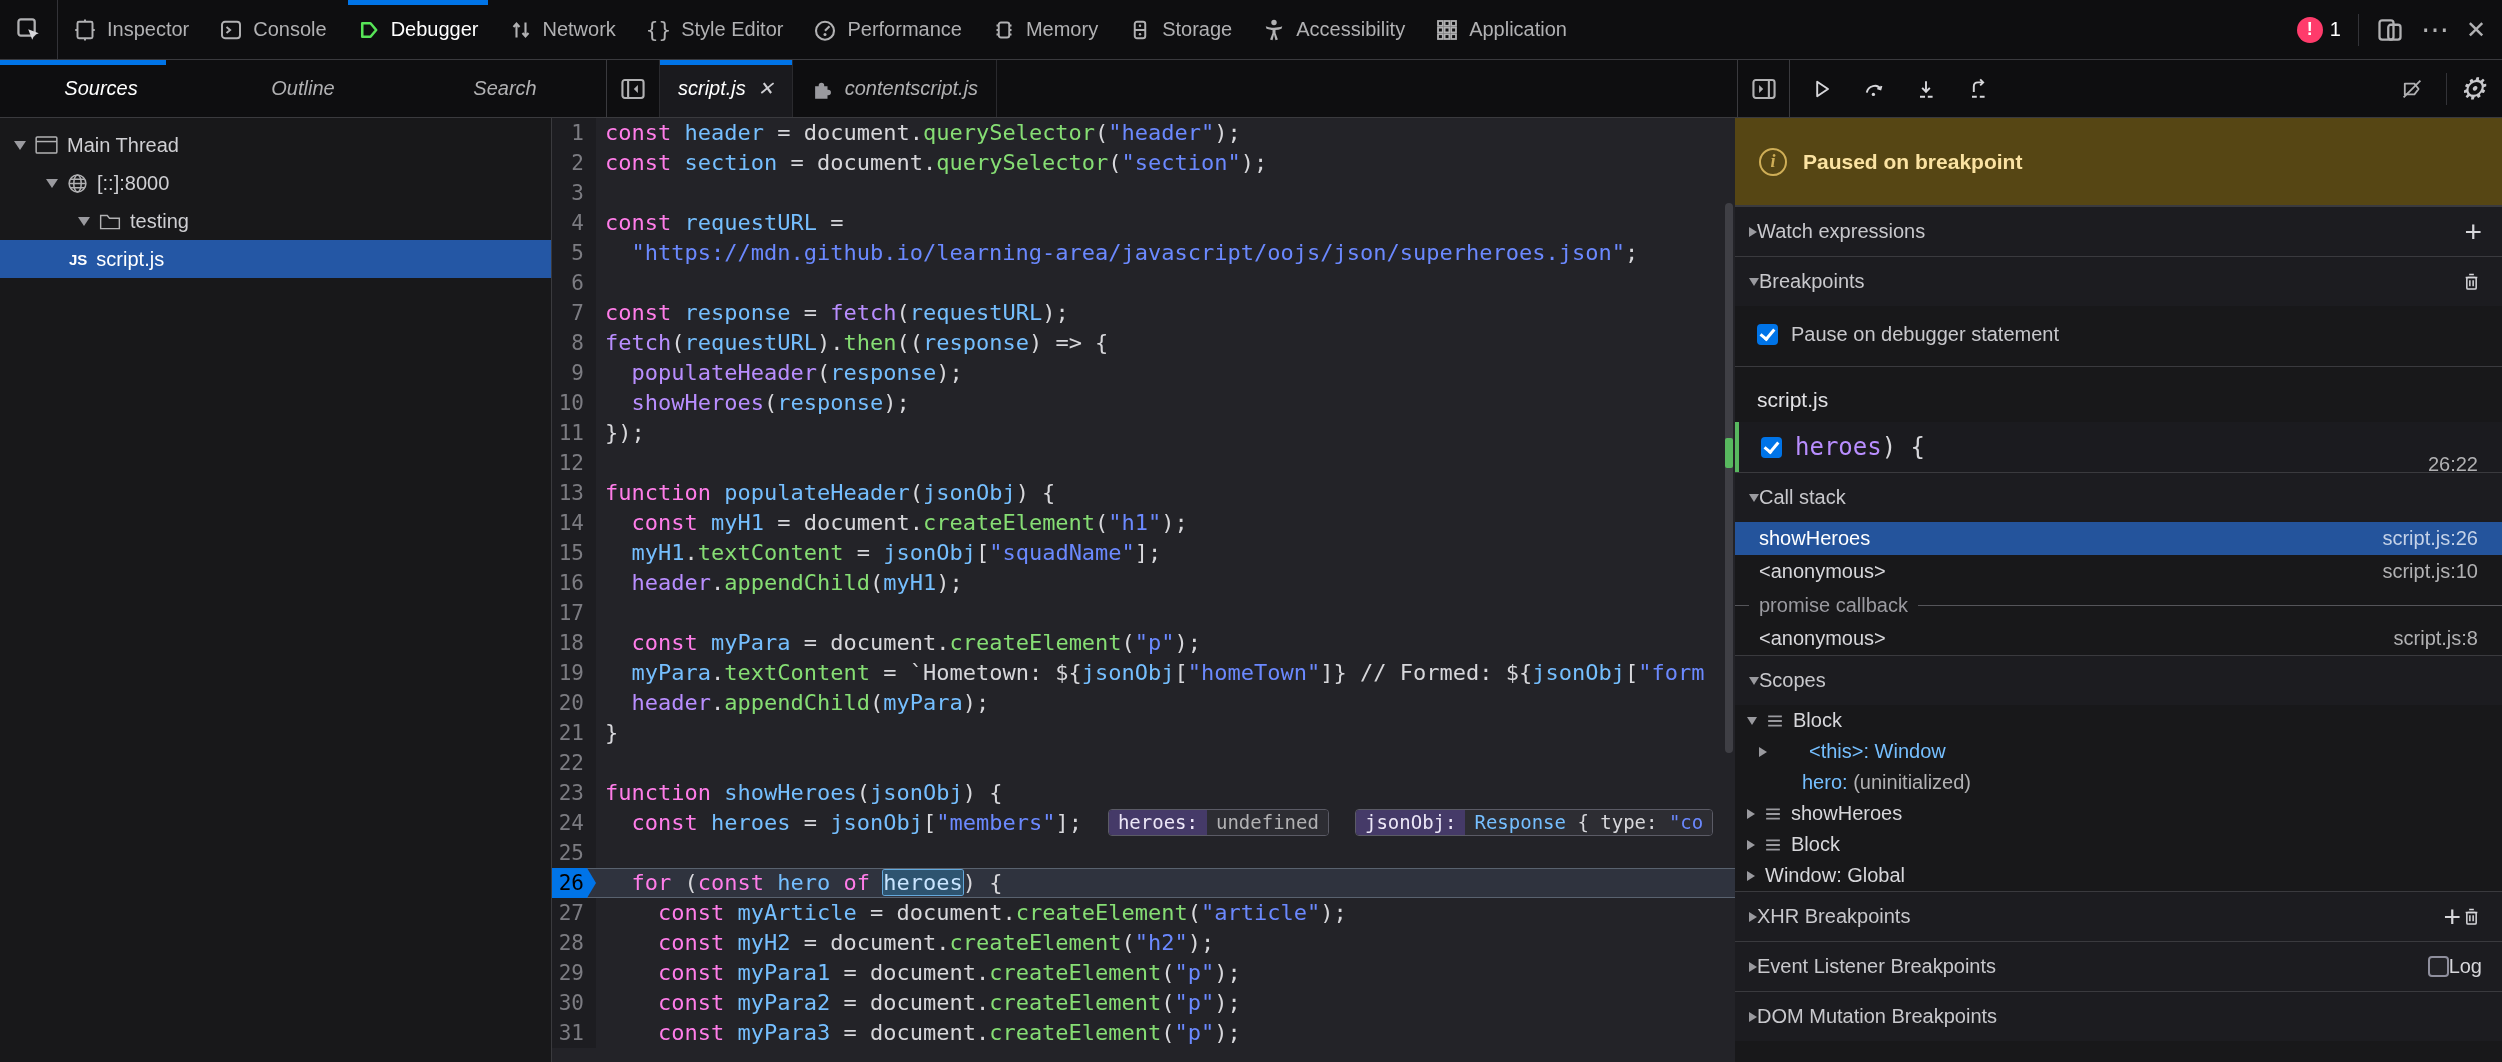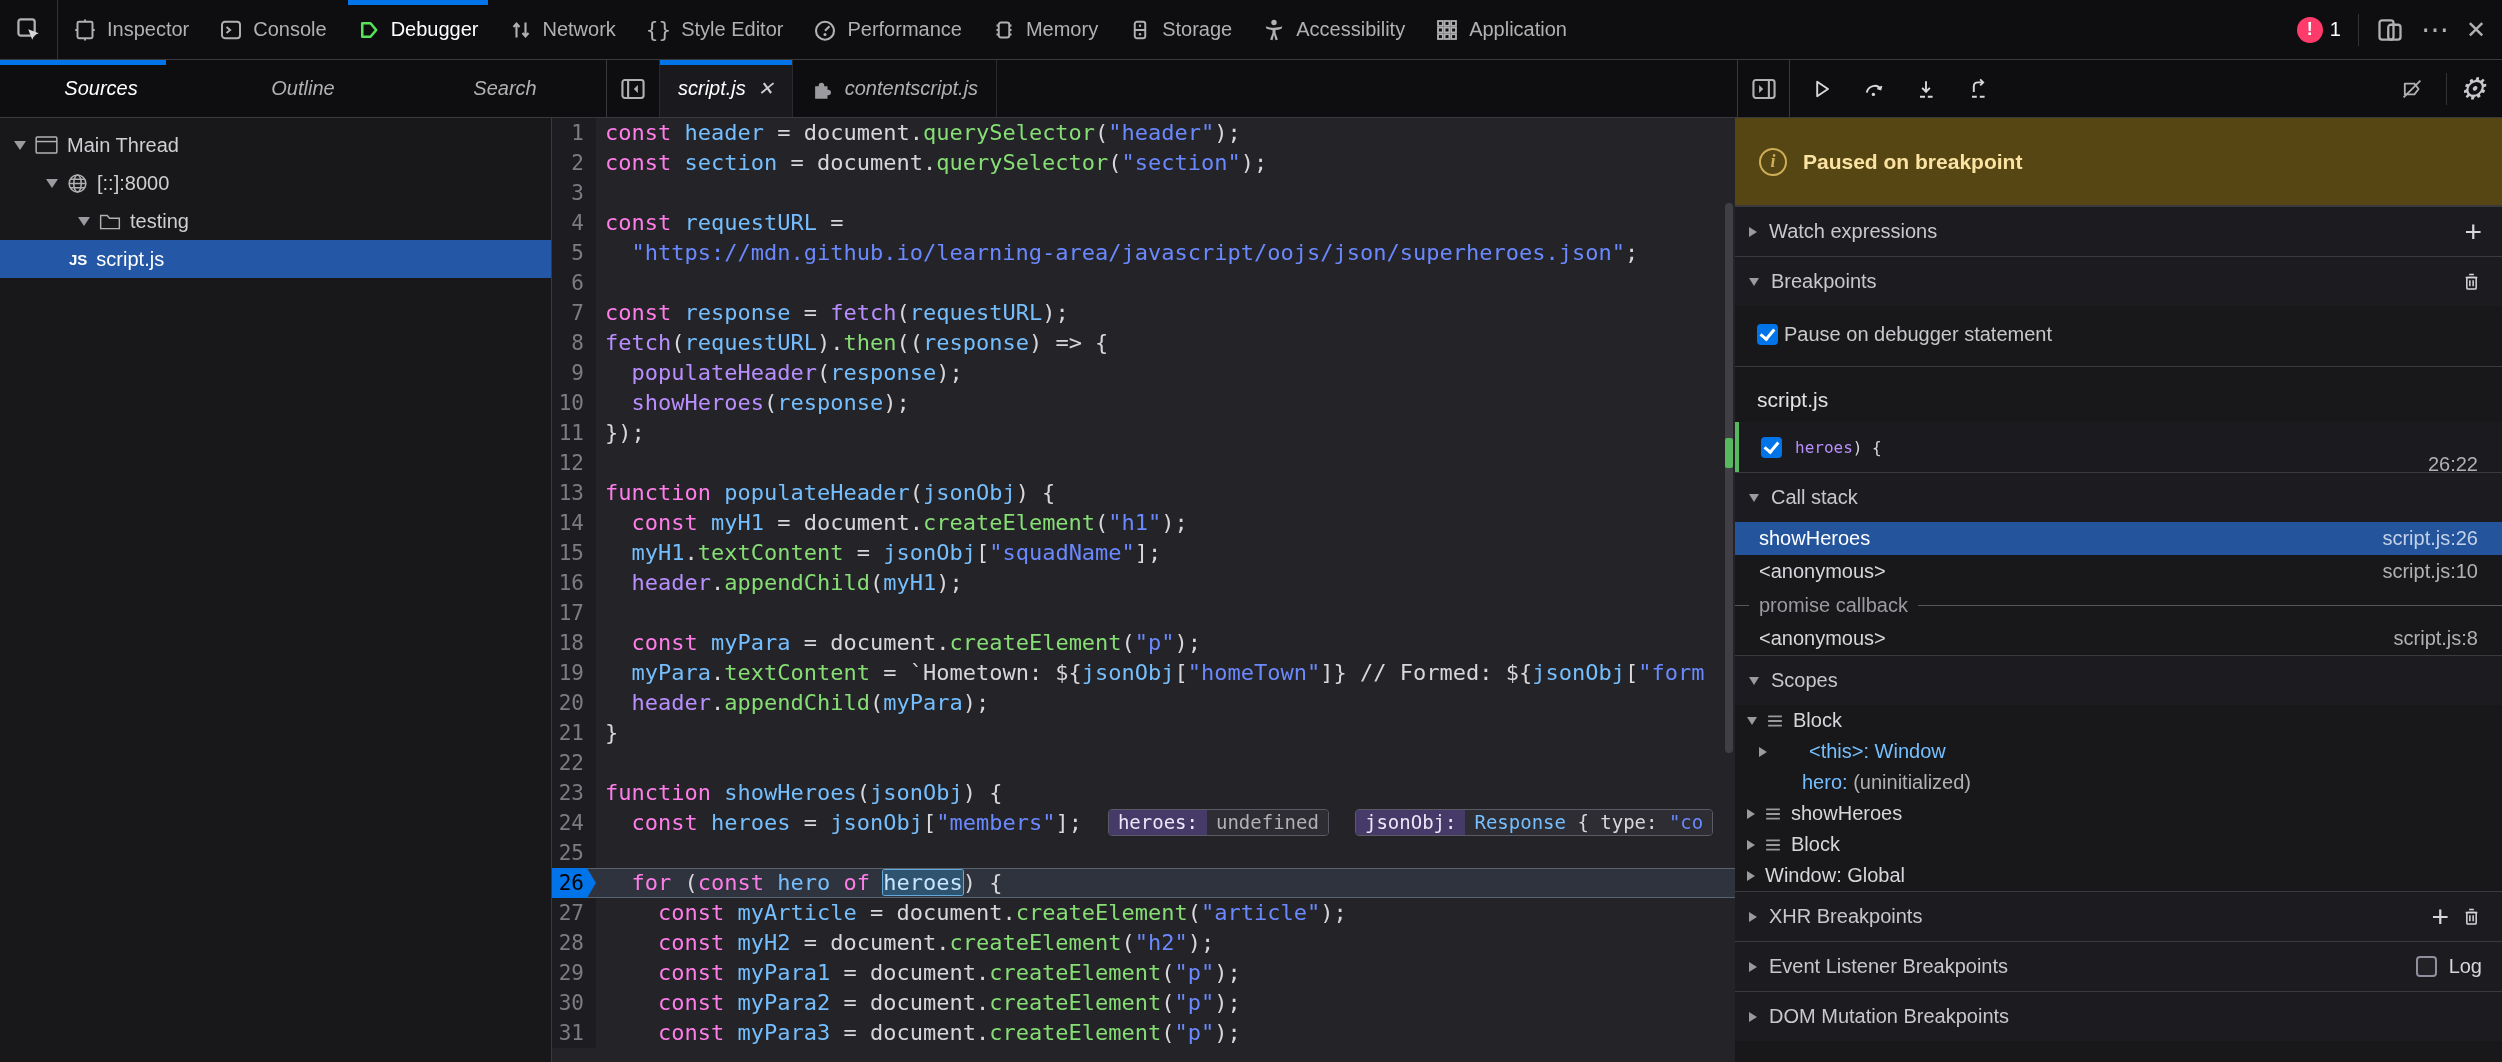--- a/index.html
+++ b/index.html
@@ -72,36 +72,36 @@
   .pv-val{background:#2d2d33;padding:0 9px;}
   .pv-val .tk-val{color:var(--dim);}
   .scrollbar{position:absolute;right:2px;top:0;width:8px;height:100%;}
   .sb-thumb{position:absolute;left:0;width:8px;top:85px;height:550px;background:#3f3f45;border-radius:4px;}
   .sb-mark{position:absolute;left:0;width:8px;top:320px;height:30px;background:#58b85f;border-radius:2px;}
 
   
   .dbgpanel{flex:1;background:var(--bg-panel);overflow:hidden;display:flex;flex-direction:column;}
   .banner{height:88px;flex:none;background:#564614;color:#fbe3a2;display:flex;align-items:center;gap:16px;padding:0 24px;font-weight:bold;font-size:21px;border-bottom:1px solid var(--border);}
   .info-circ{width:28px;height:28px;border-radius:50%;border:2px solid #cfae57;color:#cfae57;display:flex;align-items:center;justify-content:center;font-style:italic;font-family:"Liberation Serif",serif;font-size:18px;font-weight:bold;flex:none;}
-  .sec-h{height:50px;flex:none;display:flex;align-items:center;gap:12px;padding:0 20px 0 12px;background:var(--bg-header);border-top:1px solid var(--border);color:#c8c8cc;}
+  .sec-h{height:50px;flex:none;display:flex;align-items:center;padding:0 20px 0 12px;background:var(--bg-header);border-top:1px solid var(--border);color:#c8c8cc;}
   .sec-h:first-of-type{border-top:none;}
   .sec-h .sp{flex:1;}
   .sec-h .tri{margin-left:2px;}
   .tri.sm-down{border-top:8px solid #9a9a9f;border-left:5px solid transparent;border-right:5px solid transparent;}
   .tri.sm-right{border-left:8px solid #9a9a9f;border-top:5px solid transparent;border-bottom:5px solid transparent;}
   .plus{font-size:30px;font-weight:300;color:#d7d7db;line-height:1;}
   .chk-area{flex:none;padding:8px 0 12px 0;}
-  .chk-row{height:40px;display:flex;align-items:center;gap:6px;padding-left:22px;color:#c8c8cc;}
+  .chk-row{height:40px;display:flex;align-items:center;gap:13px;padding-left:22px;color:#c8c8cc;}
   .cbox{width:21px;height:21px;border-radius:4px;flex:none;position:relative;}
   .cbox.on{background:var(--blue);}
   .cbox.on::after{content:"";position:absolute;left:6px;top:2px;width:6px;height:11px;border:solid #fff;border-width:0 3px 3px 0;transform:rotate(40deg);}
   .cbox.off{border:2px solid #8f8f9d;background:#222226;}
   .src-head{height:56px;flex:none;display:flex;align-items:flex-end;padding:0 0 10px 22px;border-top:1px solid var(--border);color:#e2e2e6;font-size:21px;}
   .bp-item{height:50px;flex:none;display:flex;align-items:center;gap:13px;padding:0 24px 0 22px;border-left:4px solid #58b85f;background:#1b1b1f;}
-  .bp-code{font-family:"DejaVu Sans Mono",monospace;font-size:16px;}
+  .bp-code{font-family:"DejaVu Sans Mono",monospace;font-size:24px;}
   .bp-loc{margin-left:auto;color:var(--dim);margin-top:34px;}
   .frame{height:33px;flex:none;display:flex;align-items:center;padding:0 24px;color:var(--text);}
   .frame .loc{margin-left:auto;color:var(--dim);}
   .frame.selected{background:var(--row-sel);color:#fff;}
   .frame.selected .loc{color:#c4d2e8;}
   .frame-group{height:34px;flex:none;display:flex;align-items:center;gap:10px;color:#9a9aa0;padding:0 0 0 0;}
   .fg-line{height:1px;background:#55555a;}
   .fg-line.l{width:14px;}
   .fg-line.r{flex:1;margin-right:0;}
   .scope-row{height:31px;flex:none;display:flex;align-items:center;gap:10px;color:var(--text);}

